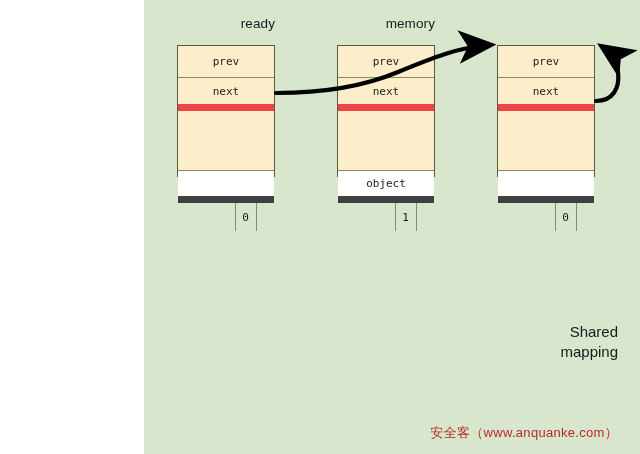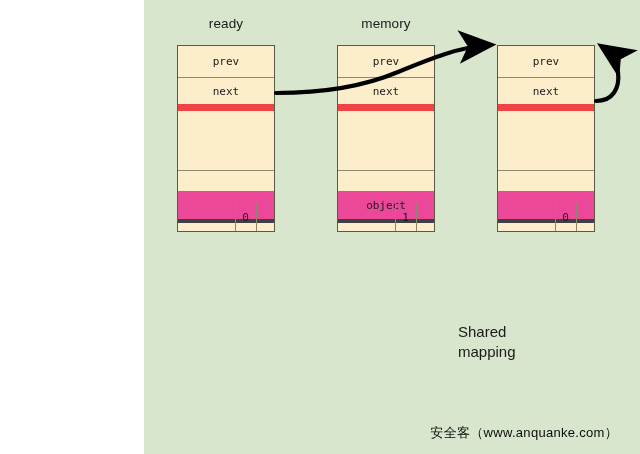--- a/index.html
+++ b/index.html
@@ -19,31 +19,31 @@
     position: absolute;
     left: 144px;
     top: 0;
     width: 496px;
     height: 454px;
     background: #d7e6cd;
   }
   .node-label {
     position: absolute;
     width: 98px;
-    text-align: center;
+    text-align: right;
     font-family: "Liberation Sans", sans-serif;
     font-size: 13.5px;
     color: #1a1a1a;
     letter-spacing: 0.1px;
     top: 16px;
   }
   .node-box {
     position: absolute;
     width: 98px;
-    height: 187px;
+    height: 132px;
     top: 45px;
     border: 1px solid #5a5a42;
     box-sizing: border-box;
     background: #fdeecb;
   }
   .row {
     position: absolute;
     left: 0;
     width: 100%;
     box-sizing: border-box;
@@ -65,23 +65,22 @@
     border-bottom: 7px solid #ef4444;
   }
   .row-empty {
     top: 65px;
     height: 60px;
     border-bottom: 1px solid #8a8a6a;
   }
   .row-object {
     top: 125px;
     height: 32px;
-    background: #ec4899;
-    border-bottom: 4px solid #404040;
-    margin-top: 20px;
+    background: #ffffff;
+    border-bottom: 7px solid #404040;
   }
   .row-bottom {
     top: 157px;
     height: 28px;
     display: flex;
     align-items: stretch;
     justify-content: flex-start;
   }
   .cell {
     display: flex;
@@ -102,33 +101,33 @@
     top: 0;
     width: 640px;
     height: 454px;
     pointer-events: none;
   }
   #buffer-caption {
     position: absolute;
     right: 22px;
     top: 322px;
     width: 160px;
-    text-align: left;
+    text-align: right;
     font-family: "Liberation Sans", sans-serif;
     font-size: 15px;
     line-height: 20px;
     color: #1a1a1a;
   }
   #watermark {
     position: absolute;
     right: 22px;
     bottom: 12px;
     font-family: "Liberation Sans", sans-serif;
     font-size: 13px;
-    color: #000000;
+    color: #b91c1c;
     opacity: 0.95;
     letter-spacing: 0.3px;
   }
 </style>
 </head>
 <body>
 
 <div id="canvas">
 
   <div id="shared-panel"></div>

